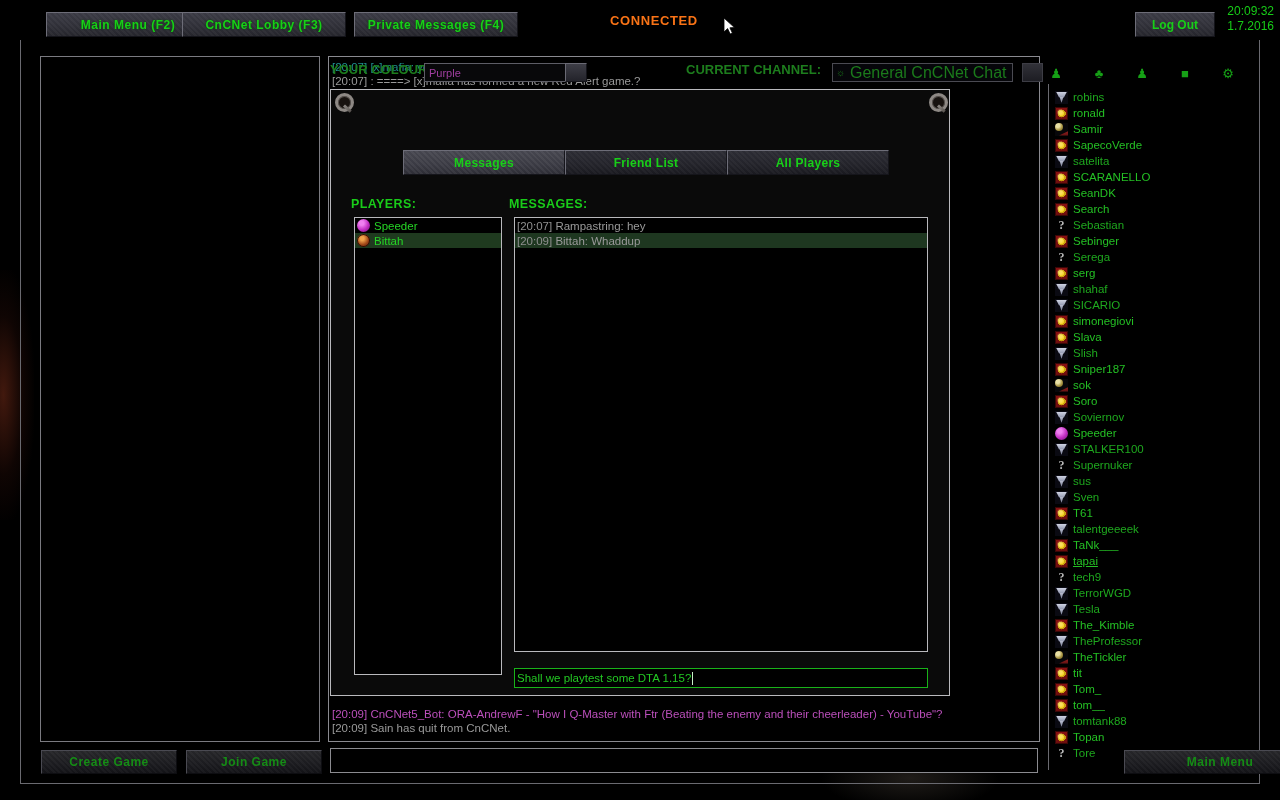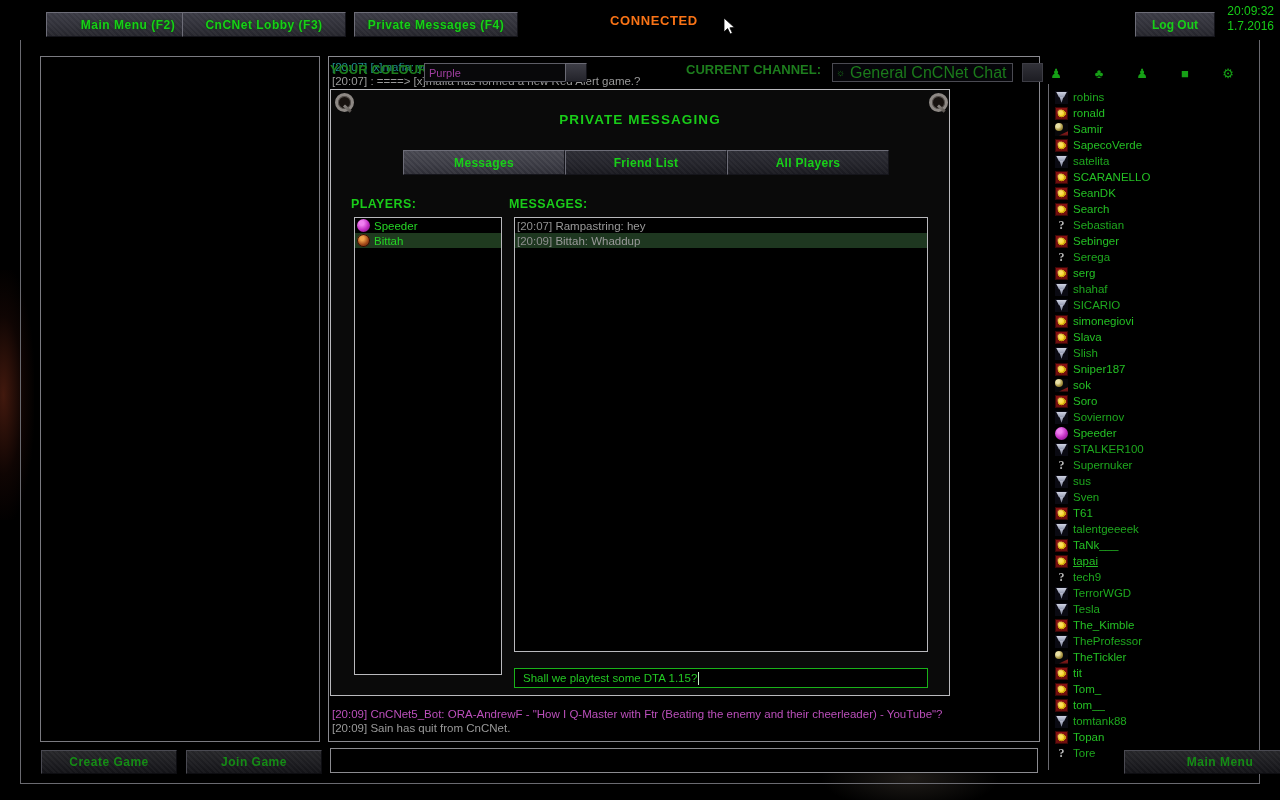--- a/index.html
+++ b/index.html
@@ -249,21 +249,21 @@
     border:1px solid #b9b9bd;background:#000;box-sizing:border-box;overflow:hidden;
   }
   .pm-mrow{height:15px;display:flex;align-items:center;padding-left:2px;font-size:11.5px;
     color:#8f8f8f;white-space:nowrap;}
   .pm-mrow.hl{background:#1e3720;}
   .pm-mrow .mtime{color:#8f8f8f;}
   .pm-mrow .mtext{color:#9a9a9a;}
   .pm-input{
     position:absolute;left:183px;top:578px;width:414px;height:20px;
     border:1px solid #19b219;background:#000;box-sizing:border-box;
-    display:flex;align-items:center;padding-left:8px;
+    display:flex;align-items:center;padding-left:2px;
   }
   .pm-input .val{font-size:11.5px;color:#23c823;white-space:nowrap;}
   .caret{display:inline-block;width:1px;height:13px;background:#c8f0c8;margin-left:1px;
     vertical-align:middle;}
   
   .cursor{position:absolute;left:724px;top:18px;width:12px;height:18px;z-index:60;}
 </style>
 </head>
 <body>
 
@@ -500,21 +500,20 @@
 <div class="pm-dialog">
   <div class="corner-icon ci-tl">
     <span class="glass"></span>
       <span class="handle"></span>
   </div>
   <div class="corner-icon ci-tr">
     <span class="glass"></span>
       <span class="handle"></span>
   </div>
 
-  <div class="pm-title">PRIVATE MESSAGING</div>
 
   <div class="pm-tabs">
     <div class="pm-tab active">Messages</div>
     <div class="pm-tab">Friend List</div>
     <div class="pm-tab">All Players</div>
   </div>
 
   <div class="pm-lbl" id="lbl-players">PLAYERS:</div>
   <div class="pm-lbl" id="lbl-messages">MESSAGES:</div>
 

